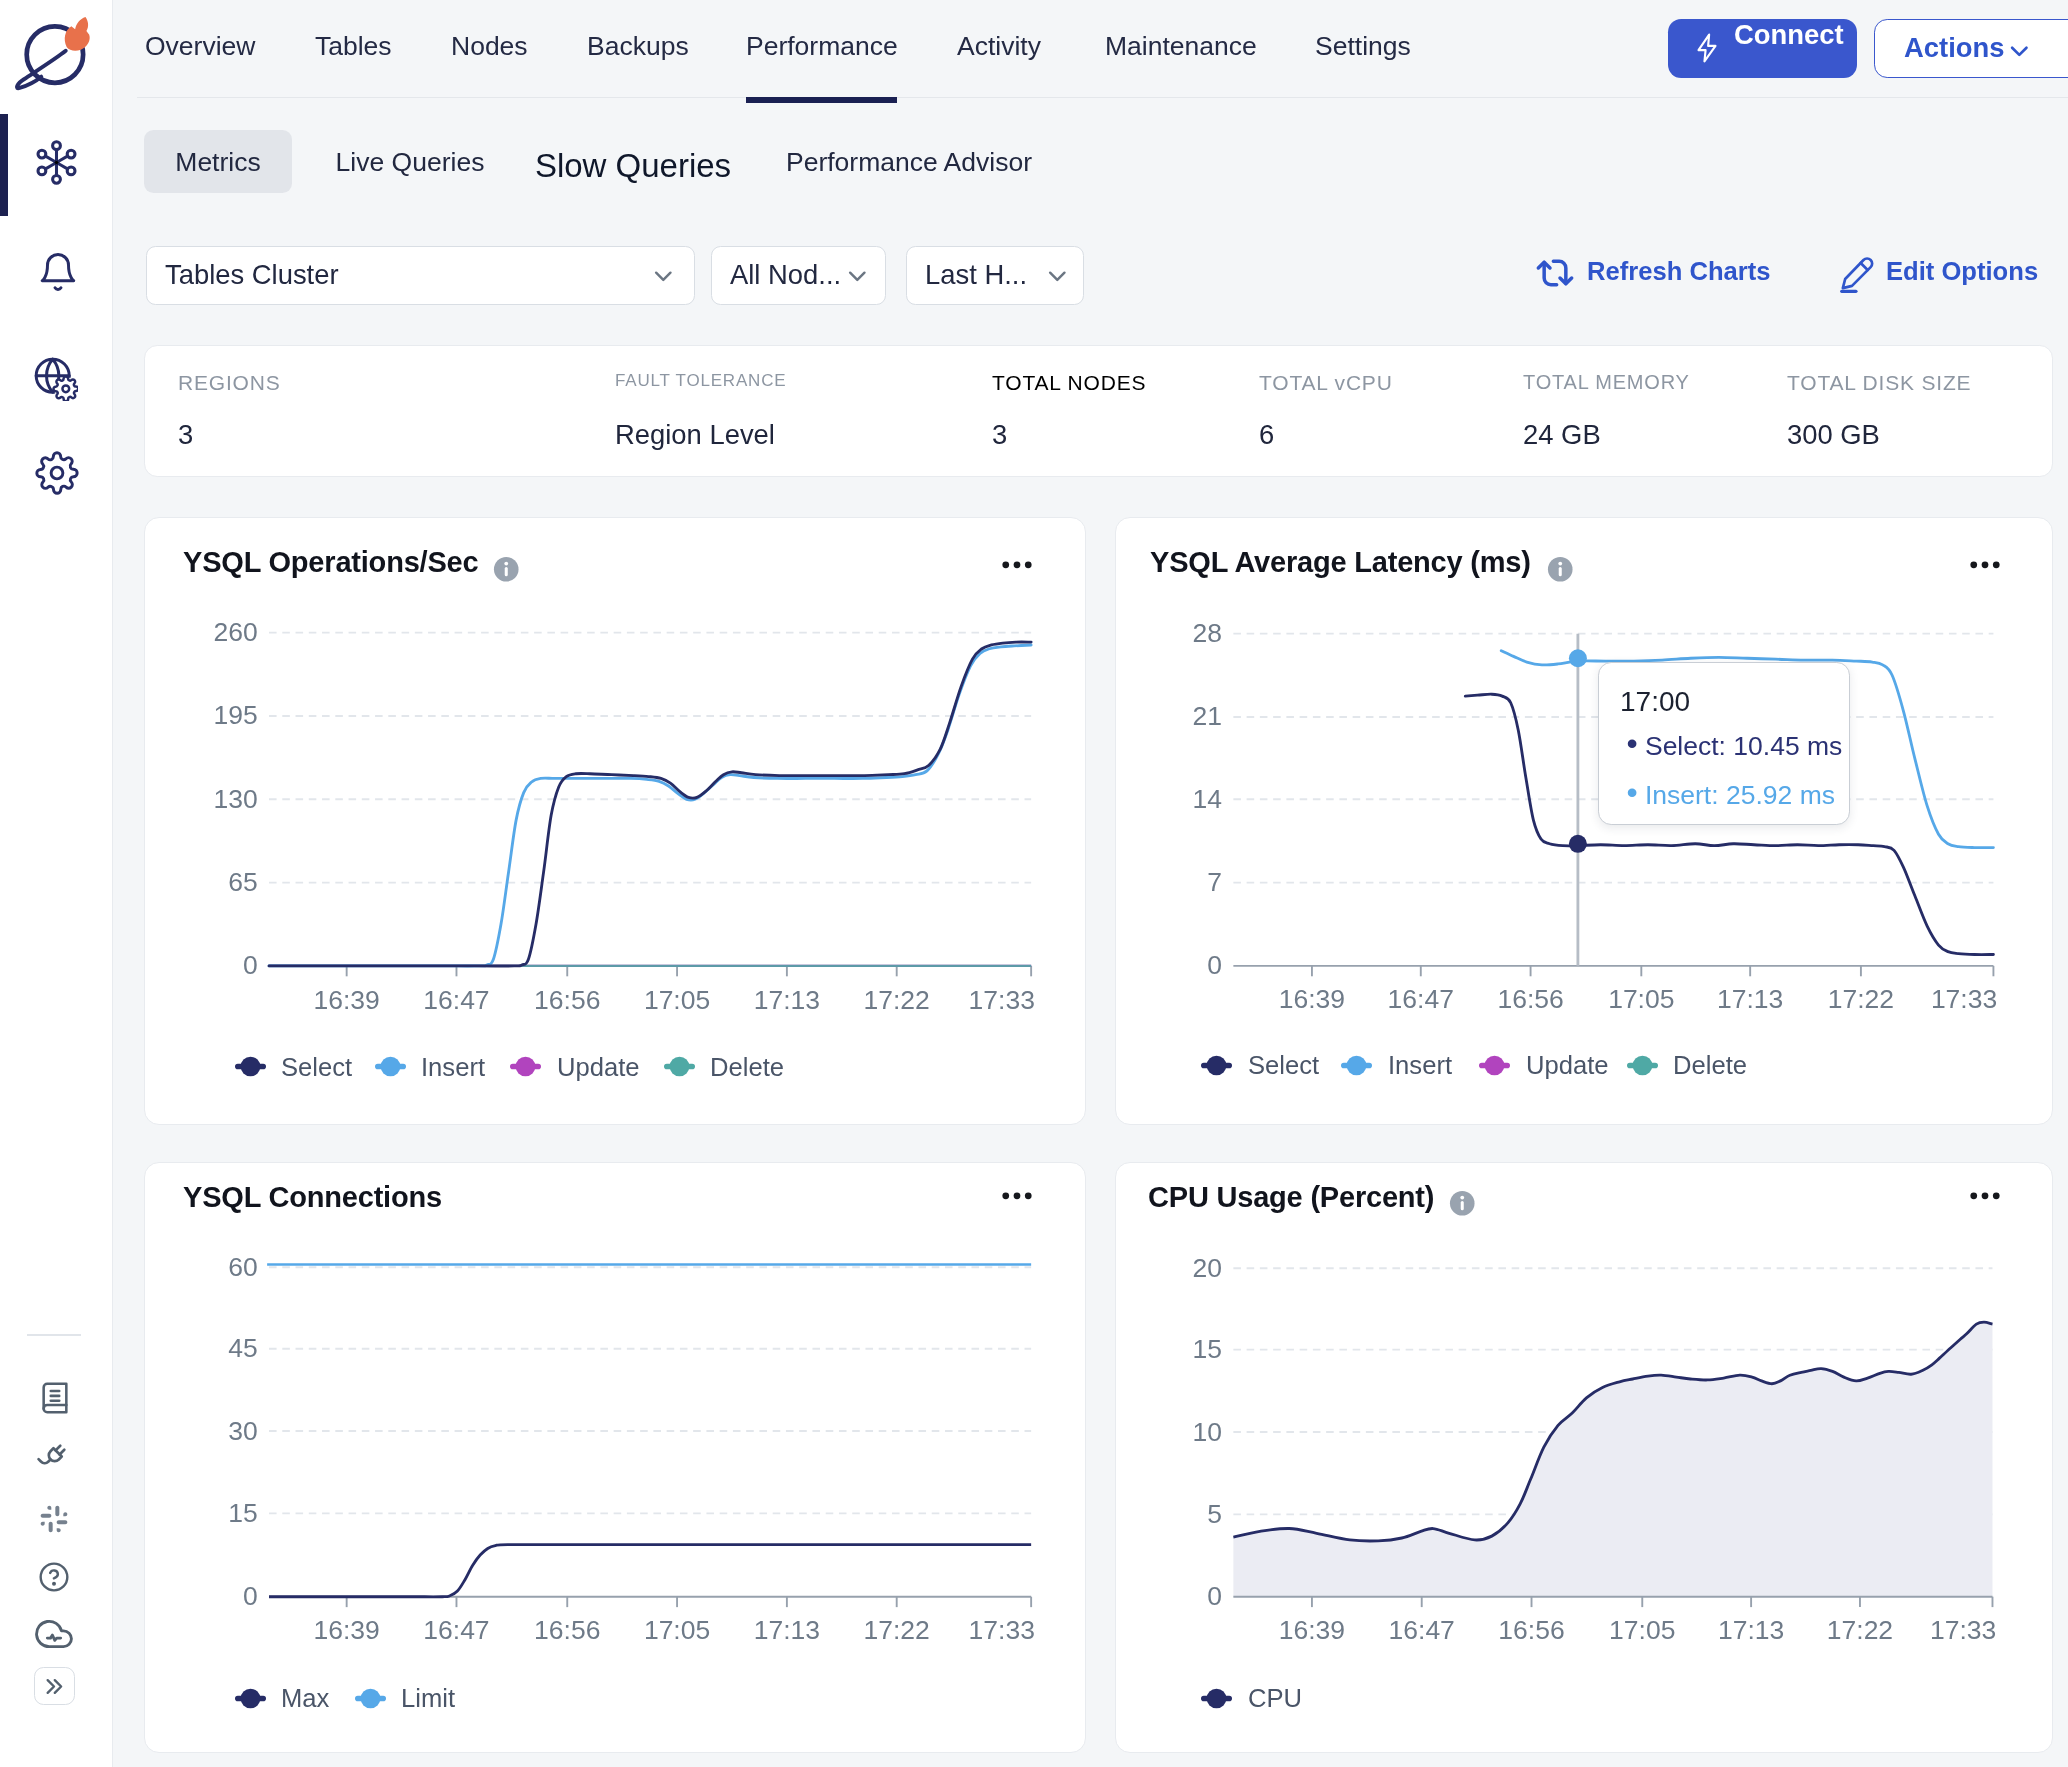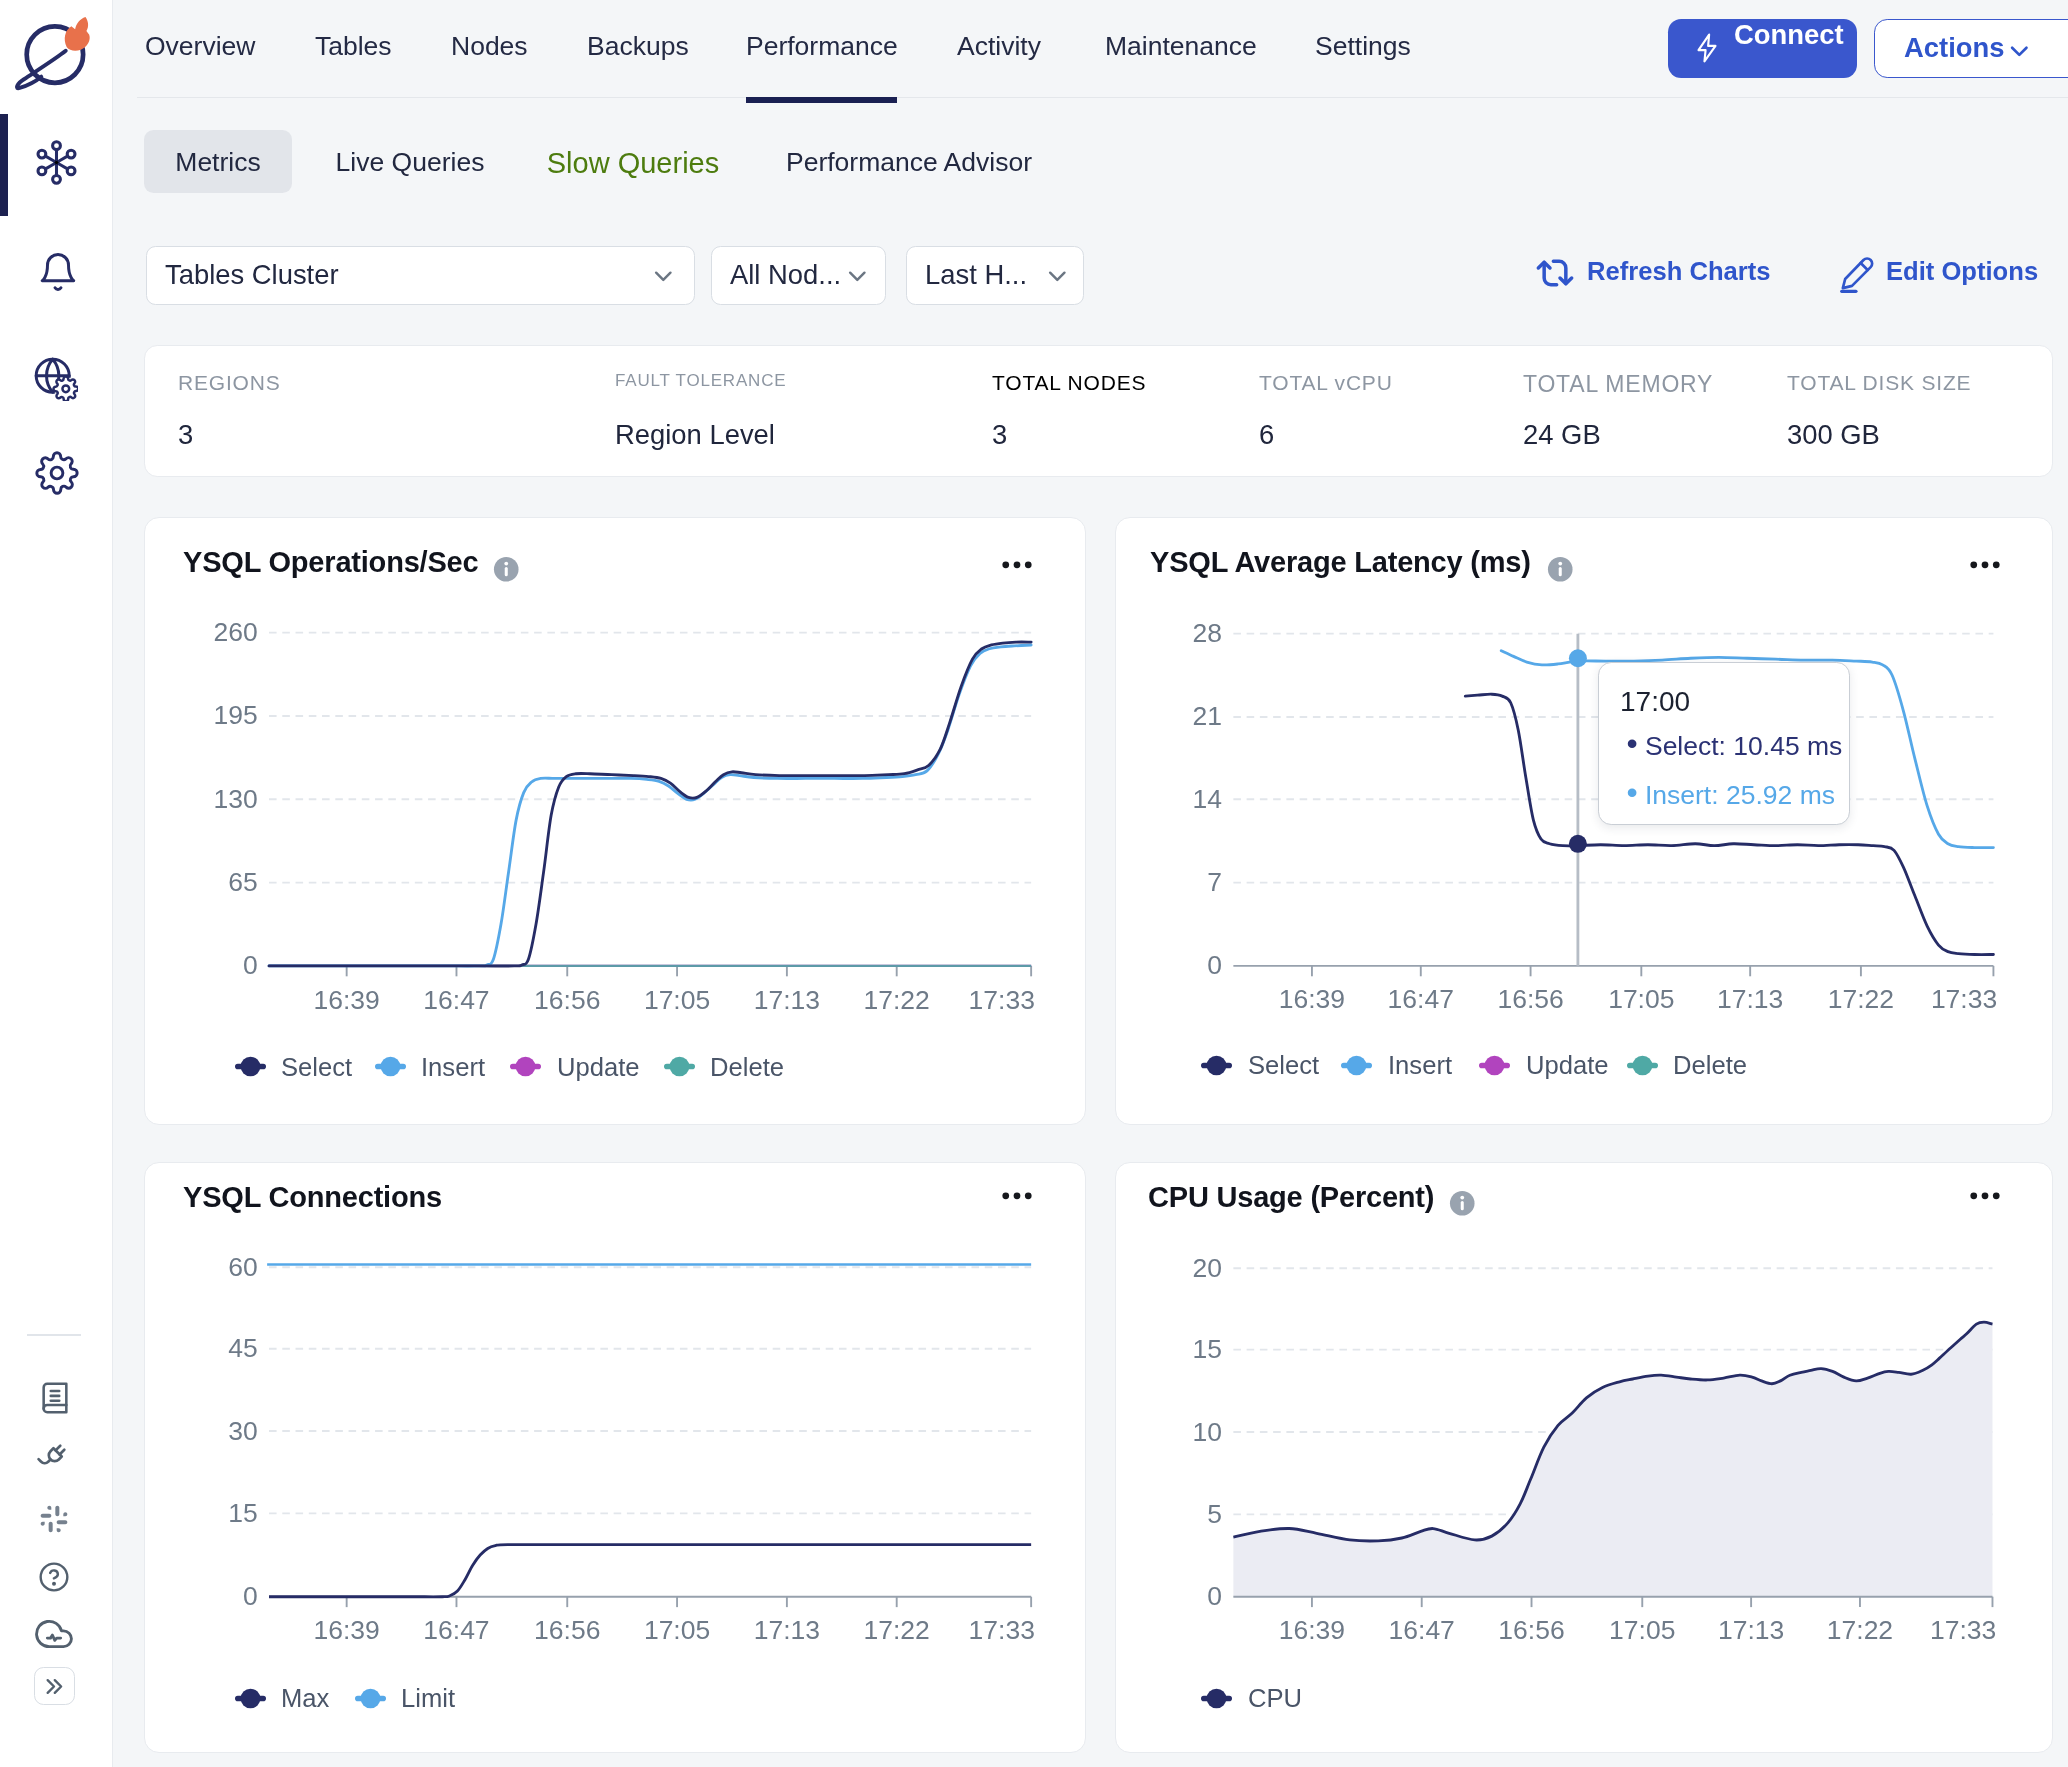--- a/index.html
+++ b/index.html
@@ -107,21 +107,21 @@
     </div>
     <div style="position:absolute;left:1874px;top:19px;width:209px;height:59px;background:#fff;border:1.9px solid #3a57cd;border-radius:13.2px;box-sizing:border-box;">
       <svg style="position:absolute;left:132px;top:19px" width="24.6" height="24.6" viewBox="0 0 24 24" fill="none" stroke="#2f55cb" stroke-width="2.6" stroke-linecap="round" stroke-linejoin="round">
         <path d="M5 8.5 l7 7 7-7"></path>
       </svg>
       <span style="position:absolute;left:29px;top:12.3px;font-size:27.4px;font-weight:bold;color:#2f55cb;">Actions</span>
     </div>
 <div style="position:absolute;left:144px;top:130px;width:148px;height:63px;background:#e2e5ea;border-radius:9.5px;"></div>
     <span style="position:absolute;left:218px;top:147px;transform:translateX(-50%);font-size:26.5px;color:#222840;white-space:nowrap;">Metrics</span>
     <span style="position:absolute;left:410px;top:147px;transform:translateX(-50%);font-size:26.5px;color:#222840;white-space:nowrap;">Live Queries</span>
-    <span style="position:absolute;left:633px;top:147px;transform:translateX(-50%);font-size:29px;color:#4d7c0f;white-space:nowrap;">Slow Queries</span>
+    <span style="position:absolute;left:633px;top:147px;transform:translateX(-50%);font-size:33px;color:#0f172a;white-space:nowrap;">Slow Queries</span>
     <span style="position:absolute;left:909px;top:147px;transform:translateX(-50%);font-size:26.5px;color:#222840;white-space:nowrap;">Performance Advisor</span>
 <div style="position:absolute;left:146px;top:246px;width:549px;height:59px;background:#fff;border:1.9px solid #d9dee4;border-radius:9.5px;box-sizing:border-box;"></div>
     <span style="position:absolute;left:165px;top:259px;font-size:27.4px;color:#222840;">Tables Cluster</span>
     <svg style="position:absolute;left:651px;top:264px" width="24.6" height="24.6" viewBox="0 0 24 24" fill="none" stroke="#6b7683" stroke-width="2.4" stroke-linecap="round" stroke-linejoin="round">
       <path d="M5 8.5 l7 7 7-7"></path>
     </svg>
     <div style="position:absolute;left:711px;top:246px;width:175px;height:59px;background:#fff;border:1.9px solid #d9dee4;border-radius:9.5px;box-sizing:border-box;"></div>
     <span style="position:absolute;left:730px;top:259px;font-size:27.4px;color:#222840;">All Nod...</span>
     <svg style="position:absolute;left:845px;top:264px" width="24.6" height="24.6" viewBox="0 0 24 24" fill="none" stroke="#6b7683" stroke-width="2.4" stroke-linecap="round" stroke-linejoin="round">
       <path d="M5 8.5 l7 7 7-7"></path>
@@ -150,21 +150,21 @@
     <span style="position:absolute;left:1886px;top:257px;font-size:25.6px;font-weight:bold;color:#2f55cb;">Edit Options</span>
 <div style="position:absolute;left:144px;top:345px;width:1909px;height:132px;background:#fff;border:0.9px solid #e8ebef;border-radius:13.2px;box-sizing:border-box;"></div>
     <span style="position:absolute;left:178px;top:371px;font-size:21px;color:#8d96a2;letter-spacing:0.8px;">REGIONS</span>
     <span style="position:absolute;left:178px;top:419px;font-size:27.4px;color:#20263c;">3</span>
     <span style="position:absolute;left:615px;top:371px;font-size:17px;color:#8d96a2;letter-spacing:0.8px;">FAULT TOLERANCE</span>
     <span style="position:absolute;left:615px;top:419px;font-size:27.4px;color:#20263c;">Region Level</span>
     <span style="position:absolute;left:992px;top:371px;font-size:21px;color:#000000;letter-spacing:0.8px;">TOTAL NODES</span>
     <span style="position:absolute;left:992px;top:419px;font-size:27.4px;color:#20263c;">3</span>
     <span style="position:absolute;left:1259px;top:371px;font-size:21px;color:#8d96a2;letter-spacing:0.8px;">TOTAL vCPU</span>
     <span style="position:absolute;left:1259px;top:419px;font-size:27.4px;color:#20263c;">6</span>
-    <span style="position:absolute;left:1523px;top:371px;font-size:23px;color:#8d96a2;letter-spacing:0.8px;">TOTAL MEMORY</span>
+    <span style="position:absolute;left:1523px;top:371px;font-size:20px;color:#8d96a2;letter-spacing:0.8px;">TOTAL MEMORY</span>
     <span style="position:absolute;left:1523px;top:419px;font-size:27.4px;color:#20263c;">24 GB</span>
     <span style="position:absolute;left:1787px;top:371px;font-size:21px;color:#8d96a2;letter-spacing:0.8px;">TOTAL DISK SIZE</span>
     <span style="position:absolute;left:1787px;top:419px;font-size:27.4px;color:#20263c;">300 GB</span>
 <div style="position:absolute;left:144px;top:517px;width:942px;height:608px;background:#fff;border:0.9px solid #e8ebef;border-radius:15px;box-sizing:border-box;">
       <svg style="position:absolute;left:0;top:0" width="942" height="608" font-family="Liberation Sans, sans-serif" viewBox="0 0 995 642">
         <line x1="131" y1="121" x2="936" y2="121" stroke="#e2e6eb" stroke-width="2" stroke-dasharray="8 6"></line>
         <line x1="131" y1="209" x2="936" y2="209" stroke="#e2e6eb" stroke-width="2" stroke-dasharray="8 6"></line>
         <line x1="131" y1="297" x2="936" y2="297" stroke="#e2e6eb" stroke-width="2" stroke-dasharray="8 6"></line>
         <line x1="131" y1="385" x2="936" y2="385" stroke="#e2e6eb" stroke-width="2" stroke-dasharray="8 6"></line>
         <text x="119" y="130" text-anchor="end" font-size="28" fill="#6e7a88">260</text>

